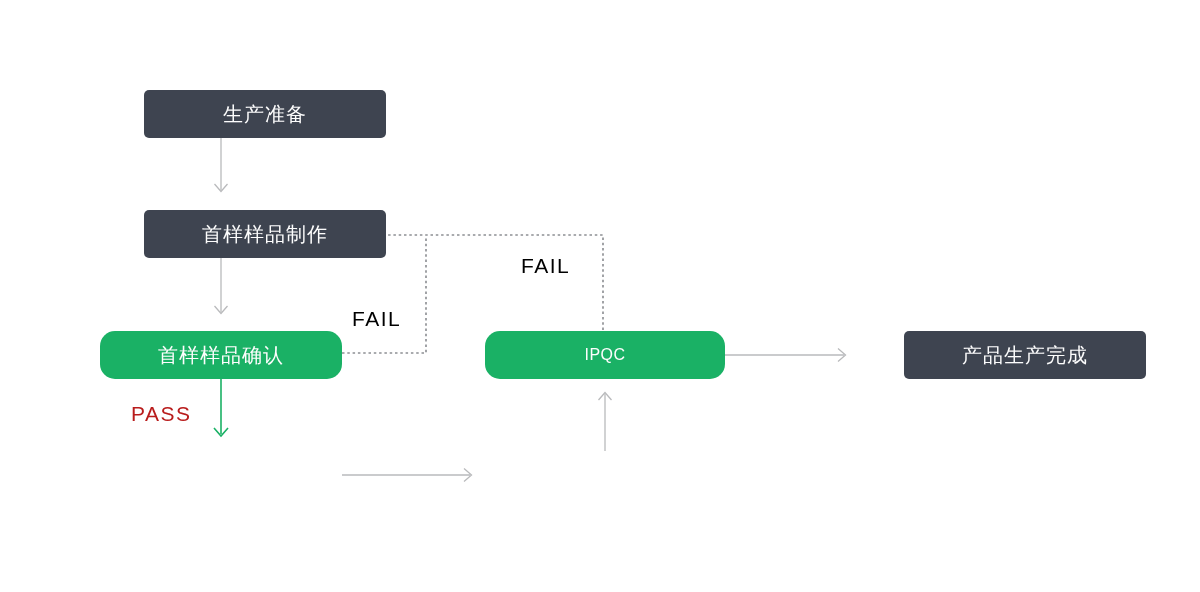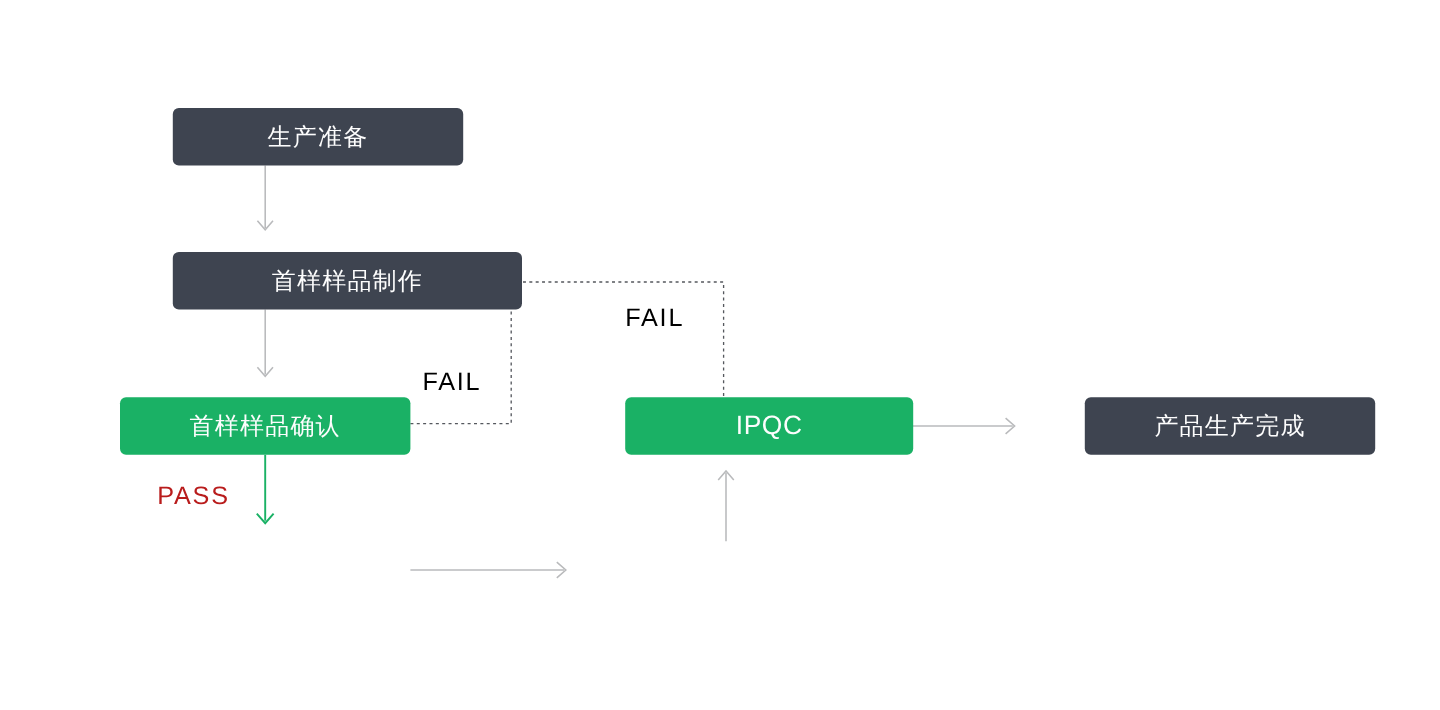--- a/index.html
+++ b/index.html
@@ -28,22 +28,22 @@
     border-radius: 5px;
     display: flex;
     align-items: center;
     justify-content: center;
     color: #fdfdfd;
     font-size: 20px;
     letter-spacing: 1px;
     box-sizing: border-box;
   }
   .node.dark  { background: #3e4450; margin-left: 44px; }
-  .node.green { background: #1ab165; }
-  .node.latin { font-size: 22px; letter-spacing: 0.5px; margin-left: 36px; }
+  .node.green { background: #1ab165; border-radius: 15px; }
+  .node.latin { font-size: 16px; letter-spacing: 0.5px; }
   .edge-label {
     position: absolute;
     font-size: 21px;
     line-height: 1;
     letter-spacing: 1.5px;
     color: #000000;
     white-space: nowrap;
   }
   .edge-label.pass { color: #b91c1c; }
   .e-gray  { stroke: #b9babc; stroke-width: 1.3; fill: none; }
@@ -79,21 +79,21 @@
     <path class="e-dash" d="M342,353 L426,353 L426,236"></path>
 
     <path class="e-dash" d="M603,330 L603,235 L351,235"></path>
     <path class="e-dash-head" d="M356,229 L348.5,235.5 L356,242"></path>
   </svg>
 
   <div class="node dark" style="left:100px; top:90px; width:242px;">
     <span>生产准备</span>
   </div>
 
-  <div class="node dark" style="left:100px; top:210px; width:291px;justify-content:center;">
+  <div class="node dark" style="left:100px; top:210px; width:242px;justify-content:center;">
     <span>首样样品制作</span>
   </div>
 
   <div class="node green" style="left:100px; top:331px; width:242px;">
     <span>首样样品确认</span>
   </div>
 
 
   <div class="node green latin" style="left:485px; top:331px; width:240px;">
     <span>IPQC</span>

